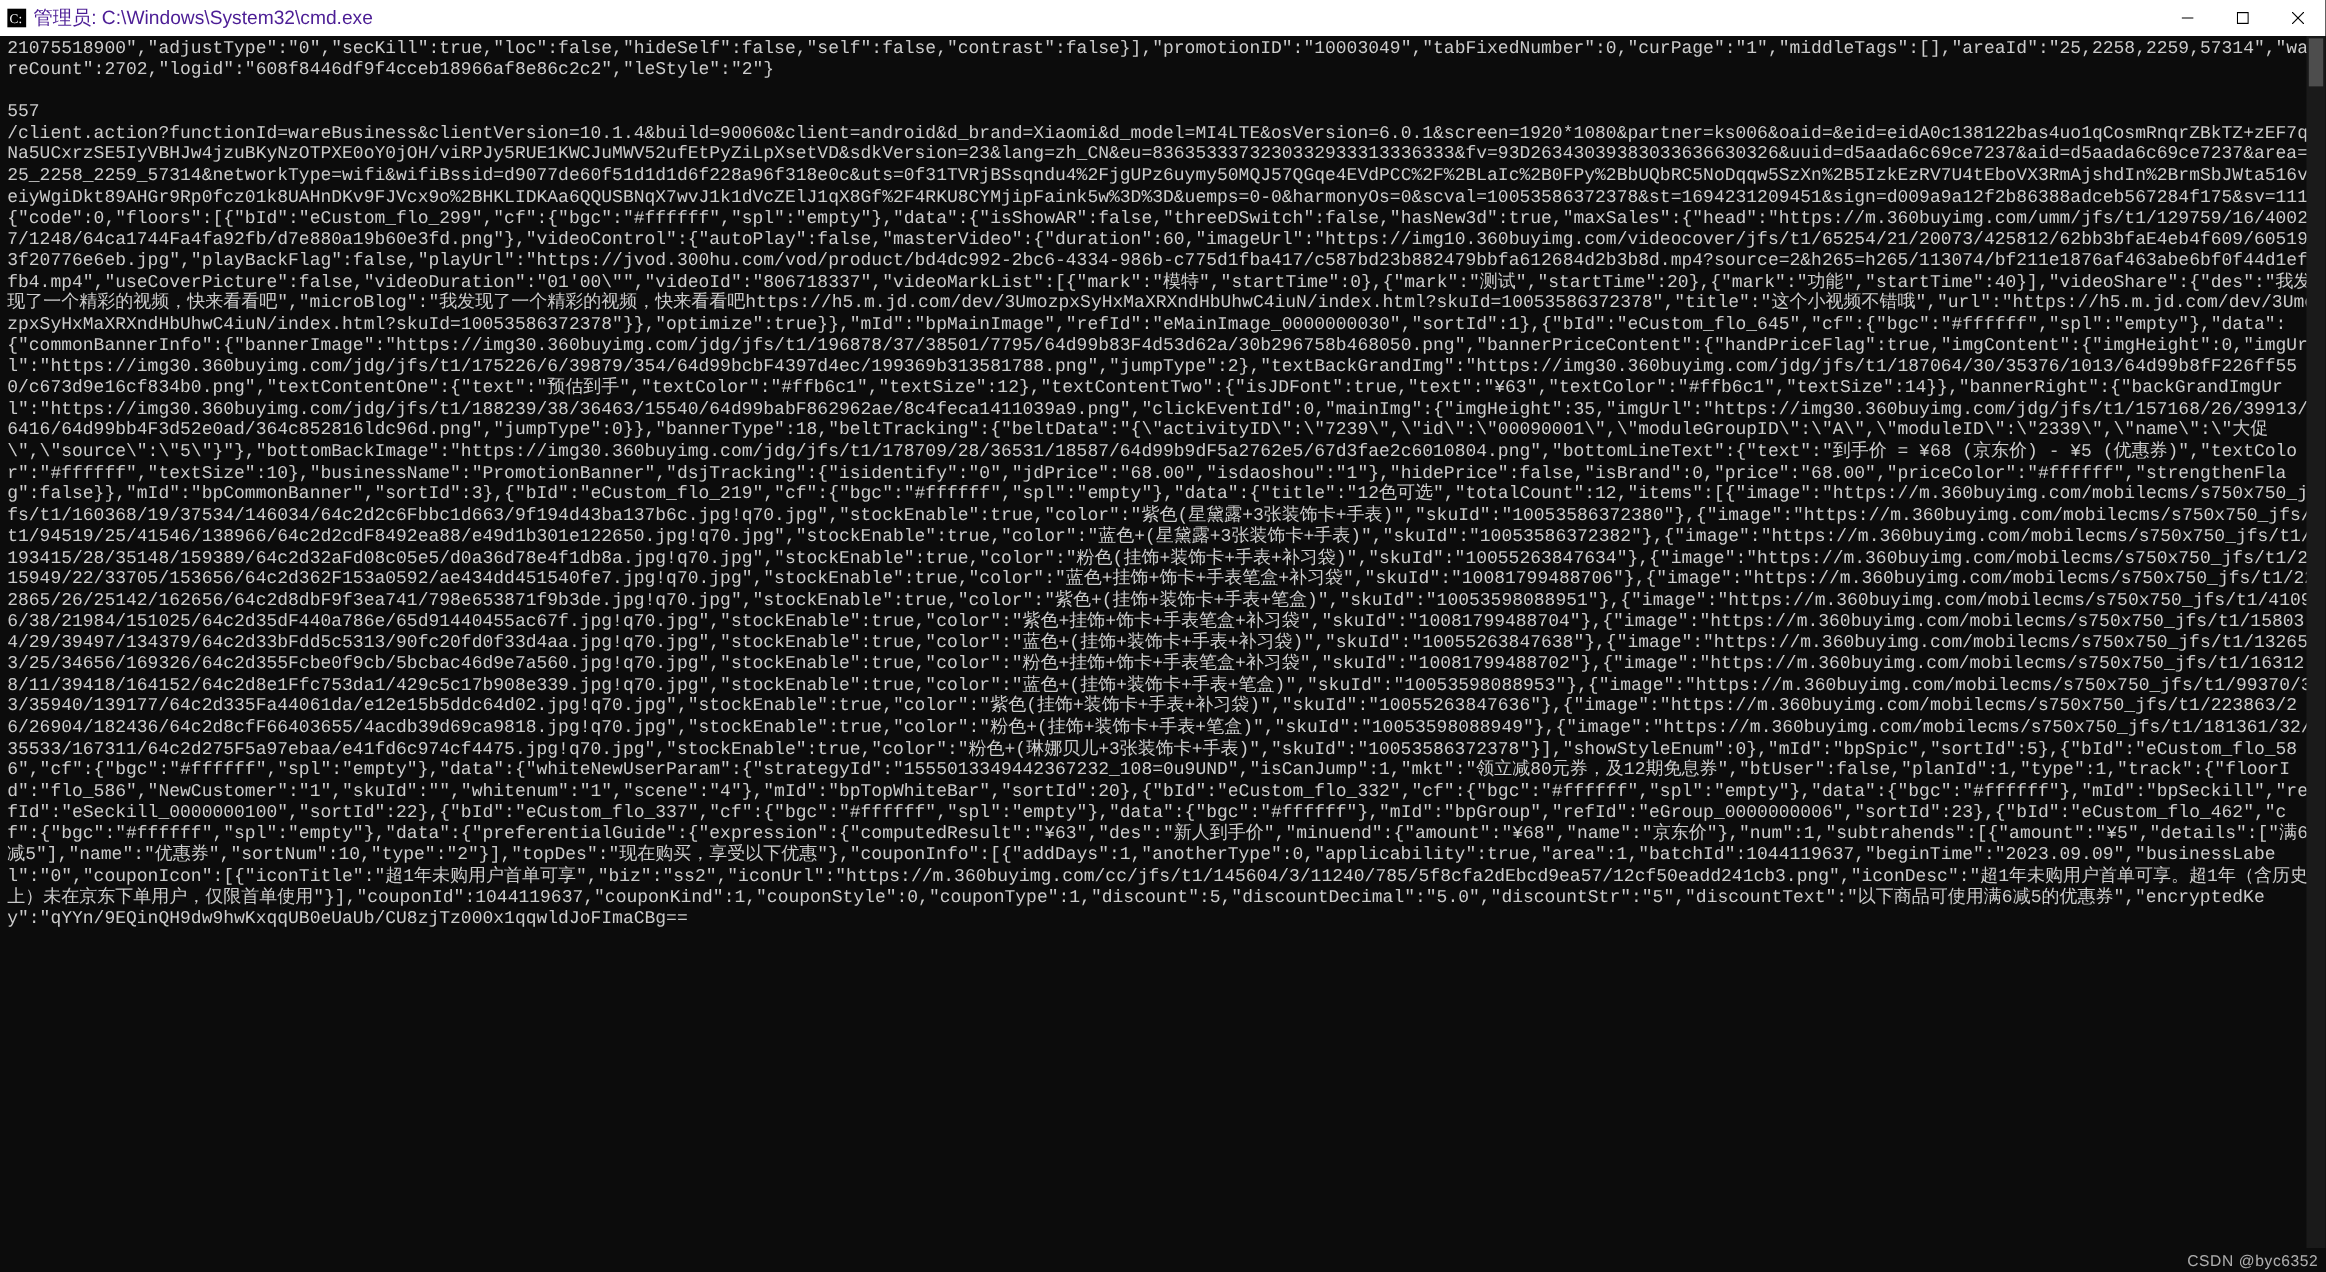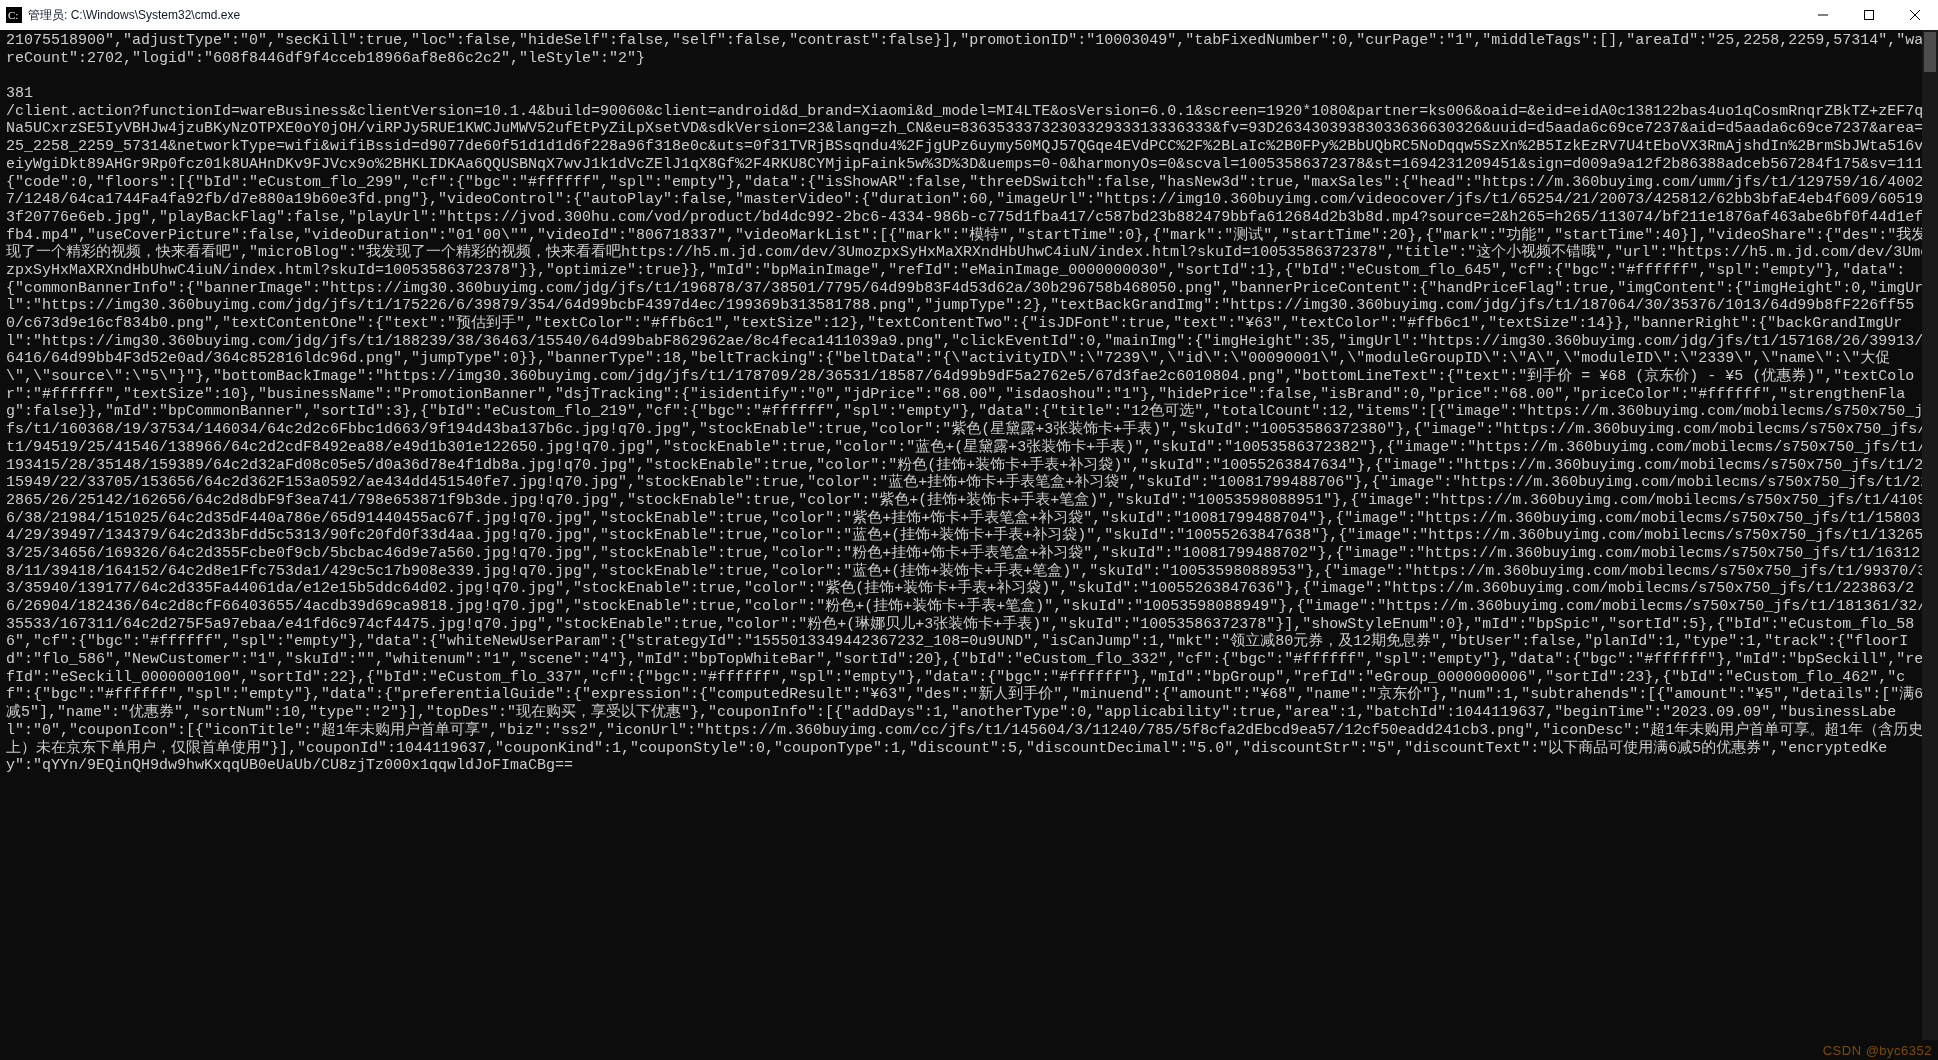--- a/index.html
+++ b/index.html
@@ -28,23 +28,23 @@
     padding-left: 6px;
   }
   .title-icon {
     width: 16px;
     height: 16px;
     display: inline-flex;
     align-items: center;
     justify-content: center;
   }
   .title-text {
-    color: #0f172a;
+    color: #4c1d95;
     font-family: "Microsoft YaHei", "Segoe UI", sans-serif;
-    font-size: 12px;
+    font-size: 16px;
   }
   .title-controls {
     display: flex;
     height: 100%;
   }
   .title-btn {
     width: 46px;
     height: 100%;
     display: flex;
     align-items: center;
@@ -66,21 +66,21 @@
     white-space: pre-wrap;
     word-break: break-all;
     color: #cccccc;
   }
   .watermark {
     position: absolute;
     right: 6px;
     bottom: 2px;
     font-family: sans-serif;
     font-size: 13px;
-    color: #a16207;
+    color: #e5e5e5;
     opacity: 0.75;
     letter-spacing: 0.5px;
     margin-top: 12px;
   }
   .scrollbar {
     position: absolute;
     right: 0;
     top: 30px;
     bottom: 20px;
     width: 16px;
@@ -123,21 +123,21 @@
           <line x1="0" y1="0" x2="10" y2="10" stroke="currentColor" stroke-width="1"></line>
           <line x1="10" y1="0" x2="0" y2="10" stroke="currentColor" stroke-width="1"></line>
         </svg>
     </div>
   </div>
 </div>
 
 <div class="terminal">
   <pre>21075518900","adjustType":"0","secKill":true,"loc":false,"hideSelf":false,"self":false,"contrast":false}],"promotionID":"10003049","tabFixedNumber":0,"curPage":"1","middleTags":[],"areaId":"25,2258,2259,57314","wareCount":2702,"logid":"608f8446df9f4cceb18966af8e86c2c2","leStyle":"2"}</pre>
   <pre> </pre>
-  <pre>381</pre>
+  <pre>557</pre>
   <pre>/client.action?functionId=wareBusiness&amp;clientVersion=10.1.4&amp;build=90060&amp;client=android&amp;d_brand=Xiaomi&amp;d_model=MI4LTE&amp;osVersion=6.0.1&amp;screen=1920*1080&amp;partner=ks006&amp;oaid=&amp;eid=eidA0c138122bas4uo1qCosmRnqrZBkTZ+zEF7qNa5UCxrzSE5IyVBHJw4jzuBKyNzOTPXE0oY0jOH/viRPJy5RUE1KWCJuMWV52ufEtPyZiLpXsetVD&amp;sdkVersion=23&amp;lang=zh_CN&amp;eu=8363533373230332933313336333&amp;fv=93D26343039383033636630326&amp;uuid=d5aada6c69ce7237&amp;aid=d5aada6c69ce7237&amp;area=25_2258_2259_57314&amp;networkType=wifi&amp;wifiBssid=d9077de60f51d1d1d6f228a96f318e0c&amp;uts=0f31TVRjBSsqndu4%2FjgUPz6uymy50MQJ57QGqe4EVdPCC%2F%2BLaIc%2B0FPy%2BbUQbRC5NoDqqw5SzXn%2B5IzkEzRV7U4tEboVX3RmAjshdIn%2BrmSbJWta516veiyWgiDkt89AHGr9Rp0fcz01k8UAHnDKv9FJVcx9o%2BHKLIDKAa6QQUSBNqX7wvJ1k1dVcZElJ1qX8Gf%2F4RKU8CYMjipFaink5w%3D%3D&amp;uemps=0-0&amp;harmonyOs=0&amp;scval=10053586372378&amp;st=1694231209451&amp;sign=d009a9a12f2b86388adceb567284f175&amp;sv=111</pre>
   <pre>{"code":0,"floors":[{"bId":"eCustom_flo_299","cf":{"bgc":"#ffffff","spl":"empty"},"data":{"isShowAR":false,"threeDSwitch":false,"hasNew3d":true,"maxSales":{"head":"https://m.360buyimg.com/umm/jfs/t1/129759/16/40027/1248/64ca1744Fa4fa92fb/d7e880a19b60e3fd.png"},"videoControl":{"autoPlay":false,"masterVideo":{"duration":60,"imageUrl":"https://img10.360buyimg.com/videocover/jfs/t1/65254/21/20073/425812/62bb3bfaE4eb4f609/605193f20776e6eb.jpg","playBackFlag":false,"playUrl":"https://jvod.300hu.com/vod/product/bd4dc992-2bc6-4334-986b-c775d1fba417/c587bd23b882479bbfa612684d2b3b8d.mp4?source=2&amp;h265=h265/113074/bf211e1876af463abe6bf0f44d1effb4.mp4","useCoverPicture":false,"videoDuration":"01'00\"","videoId":"806718337","videoMarkList":[{"mark":"模特","startTime":0},{"mark":"测试","startTime":20},{"mark":"功能","startTime":40}],"videoShare":{"des":"我发现了一个精彩的视频，快来看看吧","microBlog":"我发现了一个精彩的视频，快来看看吧https://h5.m.jd.com/dev/3UmozpxSyHxMaXRXndHbUhwC4iuN/index.html?skuId=10053586372378","title":"这个小视频不错哦","url":"https://h5.m.jd.com/dev/3UmozpxSyHxMaXRXndHbUhwC4iuN/index.html?skuId=10053586372378"}},"optimize":true}},"mId":"bpMainImage","refId":"eMainImage_0000000030","sortId":1},{"bId":"eCustom_flo_645","cf":{"bgc":"#ffffff","spl":"empty"},"data":{"commonBannerInfo":{"bannerImage":"https://img30.360buyimg.com/jdg/jfs/t1/196878/37/38501/7795/64d99b83F4d53d62a/30b296758b468050.png","bannerPriceContent":{"handPriceFlag":true,"imgContent":{"imgHeight":0,"imgUrl":"https://img30.360buyimg.com/jdg/jfs/t1/175226/6/39879/354/64d99bcbF4397d4ec/199369b313581788.png","jumpType":2},"textBackGrandImg":"https://img30.360buyimg.com/jdg/jfs/t1/187064/30/35376/1013/64d99b8fF226ff550/c673d9e16cf834b0.png","textContentOne":{"text":"预估到手","textColor":"#ffb6c1","textSize":12},"textContentTwo":{"isJDFont":true,"text":"¥63","textColor":"#ffb6c1","textSize":14}},"bannerRight":{"backGrandImgUrl":"https://img30.360buyimg.com/jdg/jfs/t1/188239/38/36463/15540/64d99babF862962ae/8c4feca1411039a9.png","clickEventId":0,"mainImg":{"imgHeight":35,"imgUrl":"https://img30.360buyimg.com/jdg/jfs/t1/157168/26/39913/6416/64d99bb4F3d52e0ad/364c852816ldc96d.png","jumpType":0}},"bannerType":18,"beltTracking":{"beltData":"{\"activityID\":\"7239\",\"id\":\"00090001\",\"moduleGroupID\":\"A\",\"moduleID\":\"2339\",\"name\":\"大促\",\"source\":\"5\"}"},"bottomBackImage":"https://img30.360buyimg.com/jdg/jfs/t1/178709/28/36531/18587/64d99b9dF5a2762e5/67d3fae2c6010804.png","bottomLineText":{"text":"到手价 = ¥68 (京东价) - ¥5 (优惠券)","textColor":"#ffffff","textSize":10},"businessName":"PromotionBanner","dsjTracking":{"isidentify":"0","jdPrice":"68.00","isdaoshou":"1"},"hidePrice":false,"isBrand":0,"price":"68.00","priceColor":"#ffffff","strengthenFlag":false}},"mId":"bpCommonBanner","sortId":3},{"bId":"eCustom_flo_219","cf":{"bgc":"#ffffff","spl":"empty"},"data":{"title":"12色可选","totalCount":12,"items":[{"image":"https://m.360buyimg.com/mobilecms/s750x750_jfs/t1/160368/19/37534/146034/64c2d2c6Fbbc1d663/9f194d43ba137b6c.jpg!q70.jpg","stockEnable":true,"color":"紫色(星黛露+3张装饰卡+手表)","skuId":"10053586372380"},{"image":"https://m.360buyimg.com/mobilecms/s750x750_jfs/t1/94519/25/41546/138966/64c2d2cdF8492ea88/e49d1b301e122650.jpg!q70.jpg","stockEnable":true,"color":"蓝色+(星黛露+3张装饰卡+手表)","skuId":"10053586372382"},{"image":"https://m.360buyimg.com/mobilecms/s750x750_jfs/t1/193415/28/35148/159389/64c2d32aFd08c05e5/d0a36d78e4f1db8a.jpg!q70.jpg","stockEnable":true,"color":"粉色(挂饰+装饰卡+手表+补习袋)","skuId":"10055263847634"},{"image":"https://m.360buyimg.com/mobilecms/s750x750_jfs/t1/215949/22/33705/153656/64c2d362F153a0592/ae434dd451540fe7.jpg!q70.jpg","stockEnable":true,"color":"蓝色+挂饰+饰卡+手表笔盒+补习袋","skuId":"10081799488706"},{"image":"https://m.360buyimg.com/mobilecms/s750x750_jfs/t1/222865/26/25142/162656/64c2d8dbF9f3ea741/798e653871f9b3de.jpg!q70.jpg","stockEnable":true,"color":"紫色+(挂饰+装饰卡+手表+笔盒)","skuId":"10053598088951"},{"image":"https://m.360buyimg.com/mobilecms/s750x750_jfs/t1/41096/38/21984/151025/64c2d35dF440a786e/65d91440455ac67f.jpg!q70.jpg","stockEnable":true,"color":"紫色+挂饰+饰卡+手表笔盒+补习袋","skuId":"10081799488704"},{"image":"https://m.360buyimg.com/mobilecms/s750x750_jfs/t1/158034/29/39497/134379/64c2d33bFdd5c5313/90fc20fd0f33d4aa.jpg!q70.jpg","stockEnable":true,"color":"蓝色+(挂饰+装饰卡+手表+补习袋)","skuId":"10055263847638"},{"image":"https://m.360buyimg.com/mobilecms/s750x750_jfs/t1/132653/25/34656/169326/64c2d355Fcbe0f9cb/5bcbac46d9e7a560.jpg!q70.jpg","stockEnable":true,"color":"粉色+挂饰+饰卡+手表笔盒+补习袋","skuId":"10081799488702"},{"image":"https://m.360buyimg.com/mobilecms/s750x750_jfs/t1/163128/11/39418/164152/64c2d8e1Ffc753da1/429c5c17b908e339.jpg!q70.jpg","stockEnable":true,"color":"蓝色+(挂饰+装饰卡+手表+笔盒)","skuId":"10053598088953"},{"image":"https://m.360buyimg.com/mobilecms/s750x750_jfs/t1/99370/33/35940/139177/64c2d335Fa44061da/e12e15b5ddc64d02.jpg!q70.jpg","stockEnable":true,"color":"紫色(挂饰+装饰卡+手表+补习袋)","skuId":"10055263847636"},{"image":"https://m.360buyimg.com/mobilecms/s750x750_jfs/t1/223863/26/26904/182436/64c2d8cfF66403655/4acdb39d69ca9818.jpg!q70.jpg","stockEnable":true,"color":"粉色+(挂饰+装饰卡+手表+笔盒)","skuId":"10053598088949"},{"image":"https://m.360buyimg.com/mobilecms/s750x750_jfs/t1/181361/32/35533/167311/64c2d275F5a97ebaa/e41fd6c974cf4475.jpg!q70.jpg","stockEnable":true,"color":"粉色+(琳娜贝儿+3张装饰卡+手表)","skuId":"10053586372378"}],"showStyleEnum":0},"mId":"bpSpic","sortId":5},{"bId":"eCustom_flo_586","cf":{"bgc":"#ffffff","spl":"empty"},"data":{"whiteNewUserParam":{"strategyId":"1555013349442367232_108=0u9UND","isCanJump":1,"mkt":"领立减80元券，及12期免息券","btUser":false,"planId":1,"type":1,"track":{"floorId":"flo_586","NewCustomer":"1","skuId":"","whitenum":"1","scene":"4"},"mId":"bpTopWhiteBar","sortId":20},{"bId":"eCustom_flo_332","cf":{"bgc":"#ffffff","spl":"empty"},"data":{"bgc":"#ffffff"},"mId":"bpSeckill","refId":"eSeckill_0000000100","sortId":22},{"bId":"eCustom_flo_337","cf":{"bgc":"#ffffff","spl":"empty"},"data":{"bgc":"#ffffff"},"mId":"bpGroup","refId":"eGroup_0000000006","sortId":23},{"bId":"eCustom_flo_462","cf":{"bgc":"#ffffff","spl":"empty"},"data":{"preferentialGuide":{"expression":{"computedResult":"¥63","des":"新人到手价","minuend":{"amount":"¥68","name":"京东价"},"num":1,"subtrahends":[{"amount":"¥5","details":["满6减5"],"name":"优惠券","sortNum":10,"type":"2"}],"topDes":"现在购买，享受以下优惠"},"couponInfo":[{"addDays":1,"anotherType":0,"applicability":true,"area":1,"batchId":1044119637,"beginTime":"2023.09.09","businessLabel":"0","couponIcon":[{"iconTitle":"超1年未购用户首单可享","biz":"ss2","iconUrl":"https://m.360buyimg.com/cc/jfs/t1/145604/3/11240/785/5f8cfa2dEbcd9ea57/12cf50eadd241cb3.png","iconDesc":"超1年未购用户首单可享。超1年（含历史上）未在京东下单用户，仅限首单使用"}],"couponId":1044119637,"couponKind":1,"couponStyle":0,"couponType":1,"discount":5,"discountDecimal":"5.0","discountStr":"5","discountText":"以下商品可使用满6减5的优惠券","encryptedKey":"qYYn/9EQinQH9dw9hwKxqqUB0eUaUb/CU8zjTz000x1qqwldJoFImaCBg==</pre>
 </div>
 
 <div class="scrollbar">
   <div class="scroll-thumb"></div>
 </div>
 
 <div class="watermark">CSDN @byc6352</div>
 

